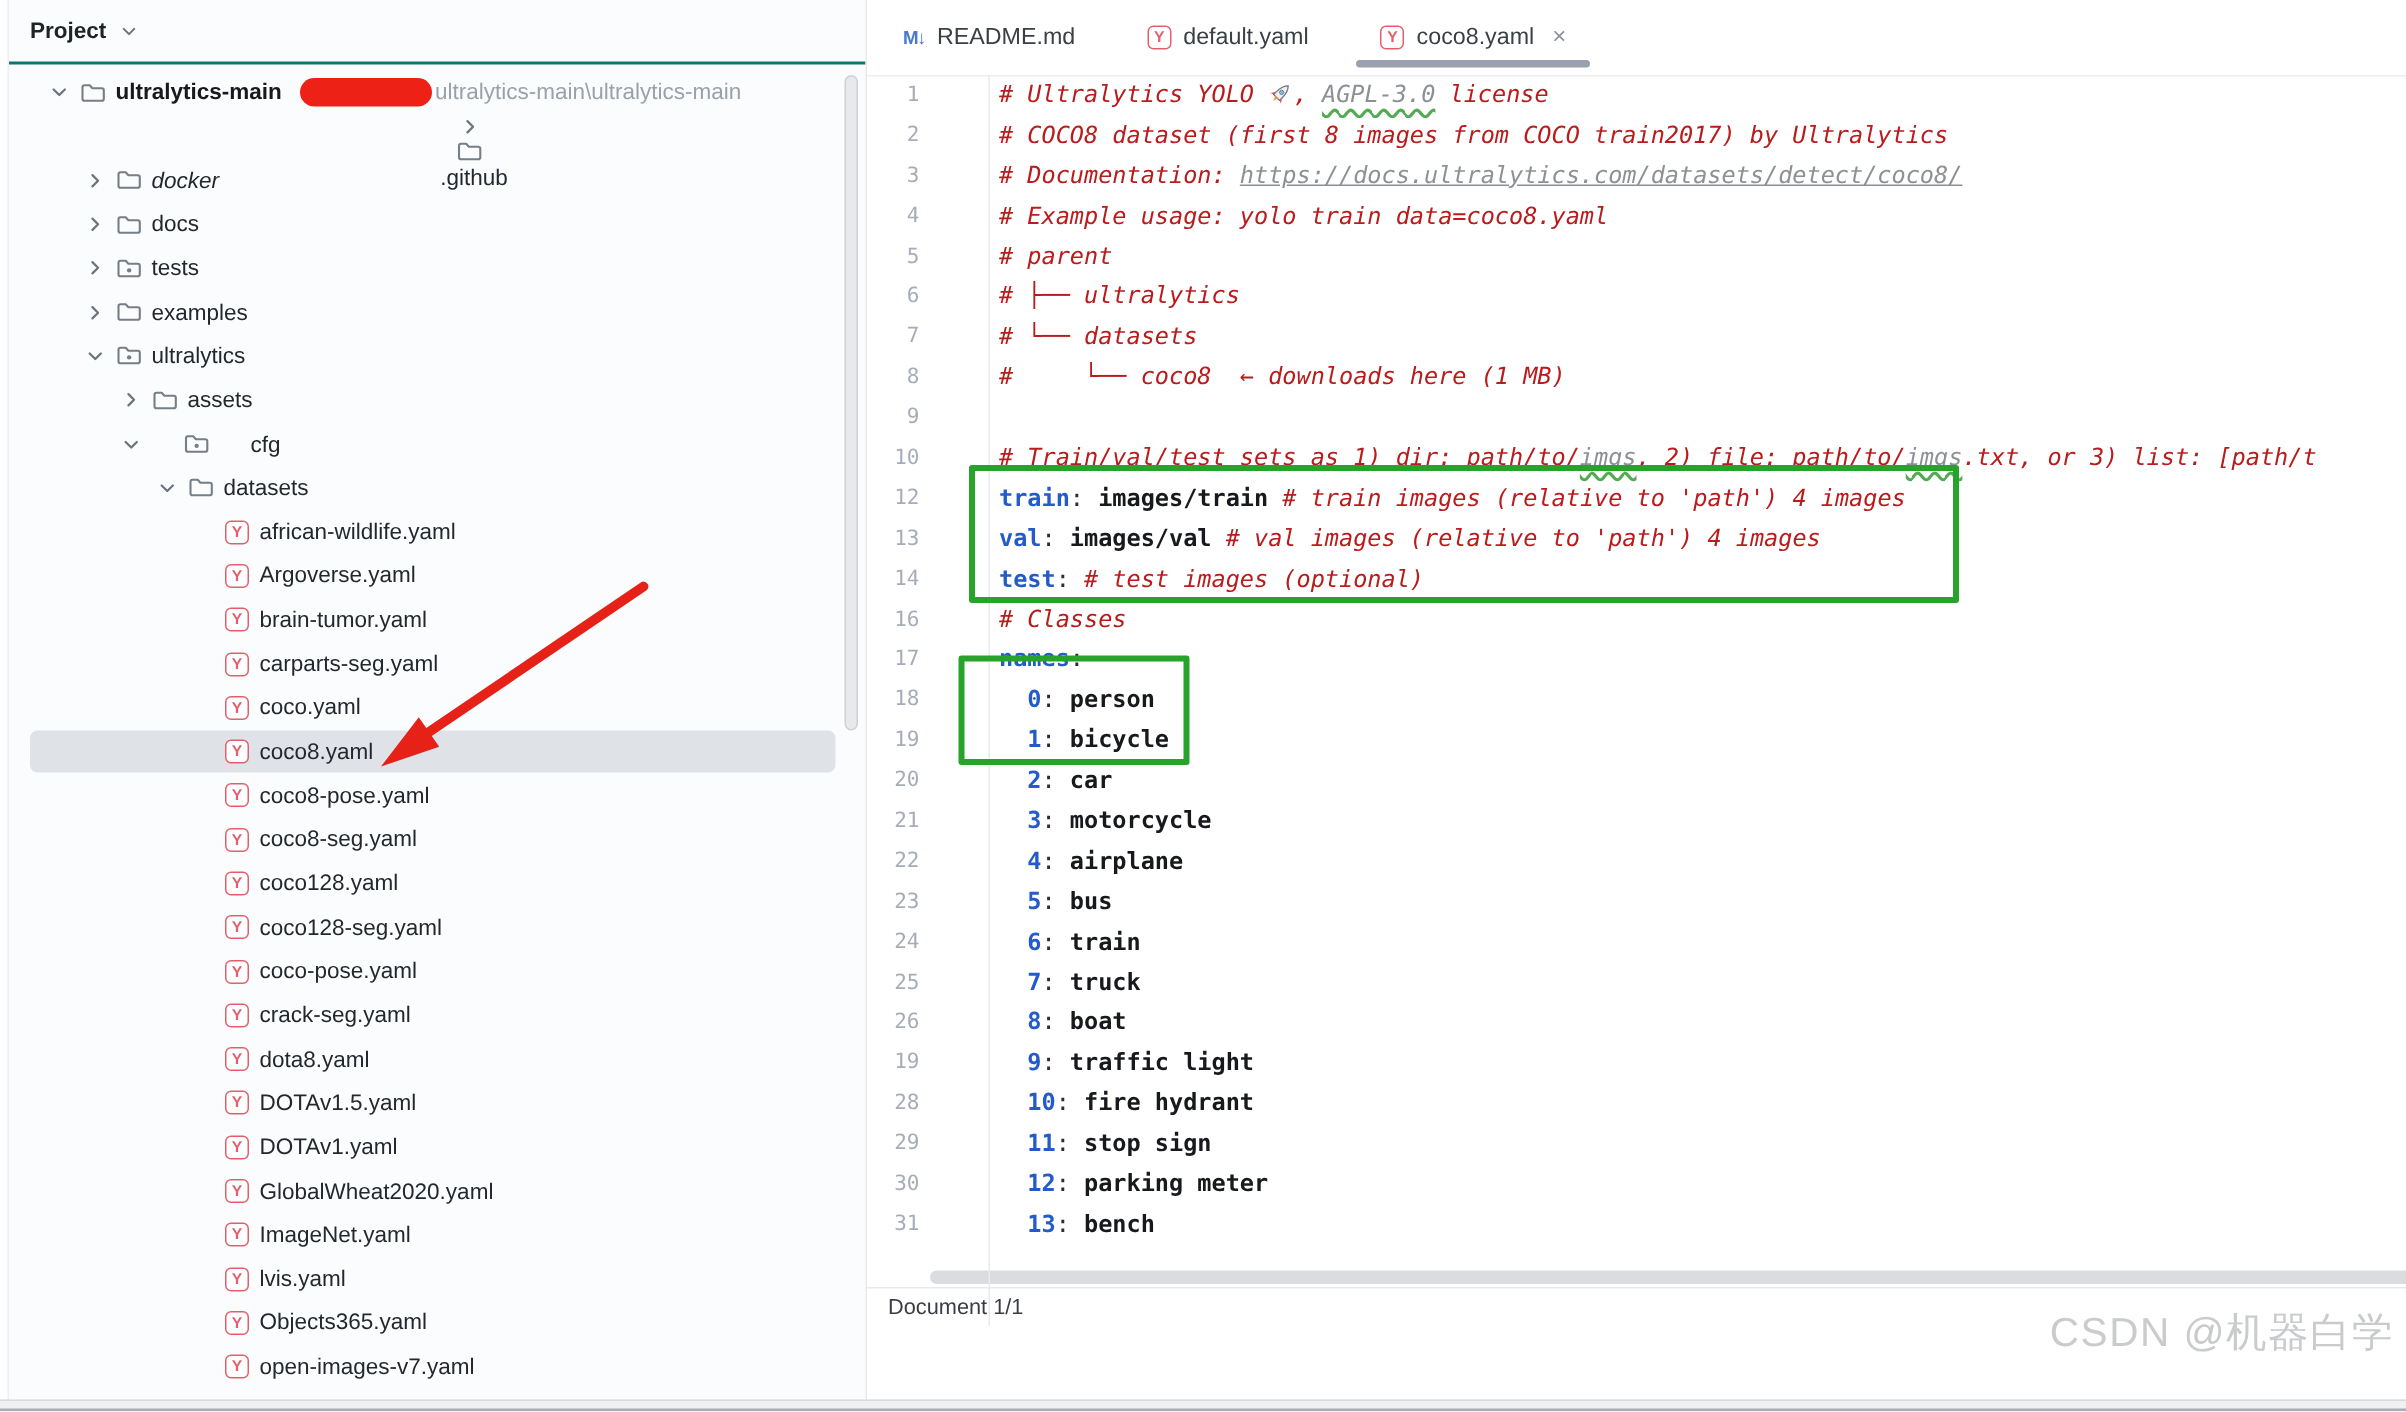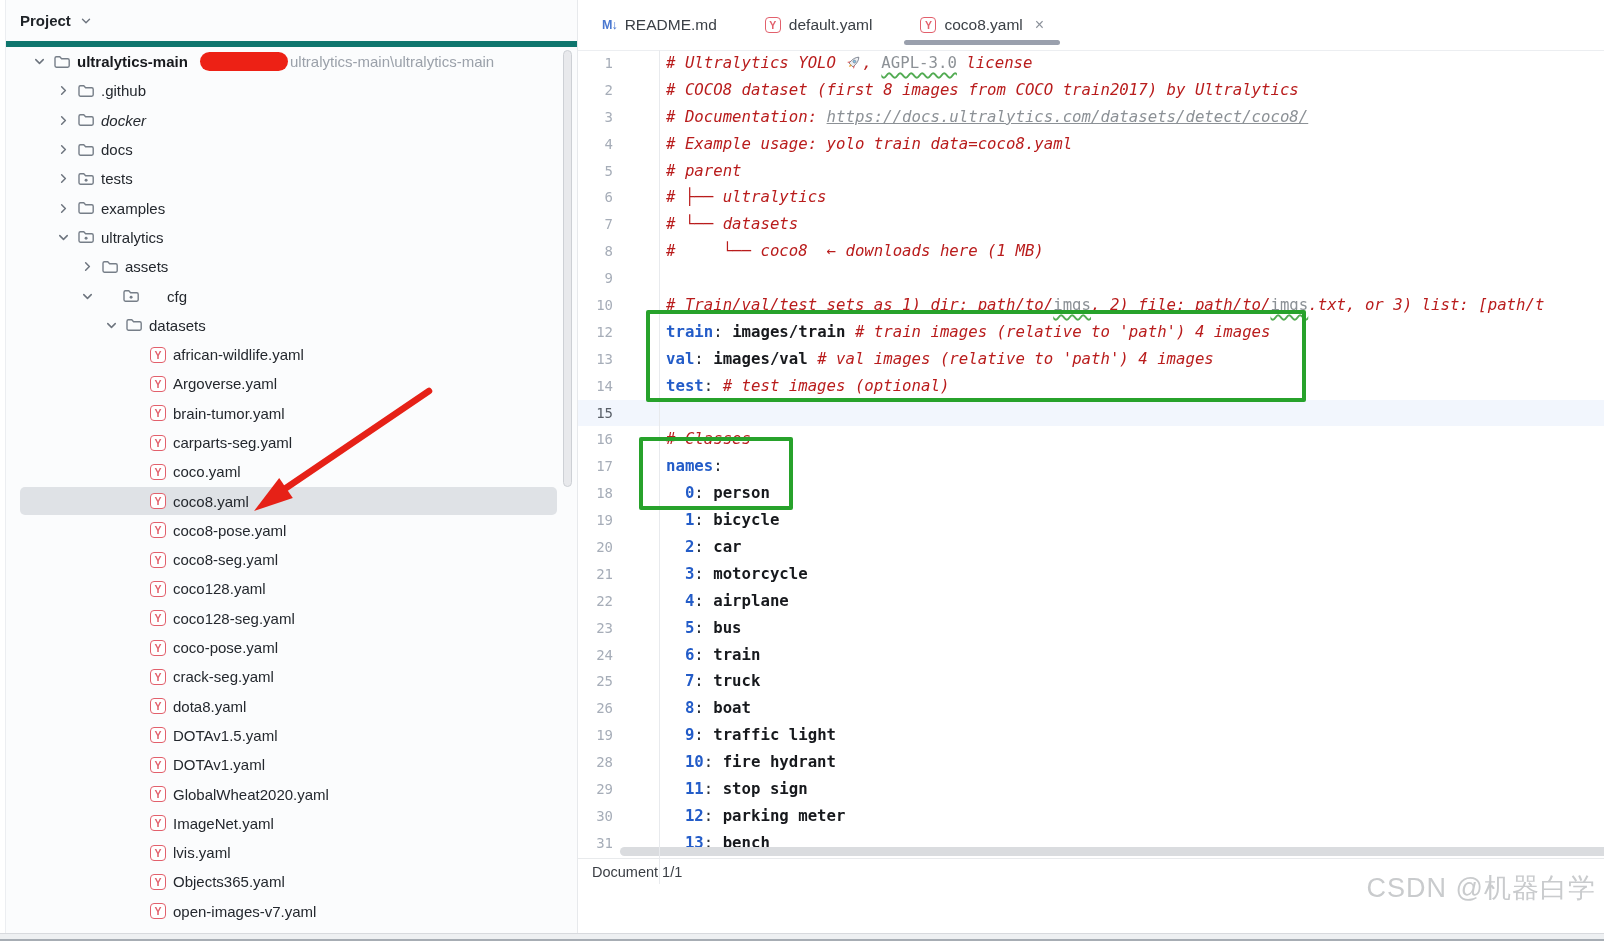--- a/index.html
+++ b/index.html
@@ -2,21 +2,21 @@
 <html><head>
 <meta charset="utf-8">
 <style>
   html,body{margin:0;padding:0;background:#ffffff;}
   .app{position:relative;width:1604px;height:941px;background:#fff;overflow:hidden;
        font-family:"Liberation Sans",sans-serif;color:#24282e;}
   
   .left-stripe{position:absolute;left:5px;top:0;bottom:0;width:1px;background:#eceef1;}
   .project-panel{position:absolute;left:6px;top:0;width:571px;bottom:0;background:#fbfcfd;}
   .panel-header{height:41px;display:flex;align-items:center;padding-left:14px;
-                border-bottom:6px solid #0f766e;background:#fbfcfd;}
+                border-bottom:2px solid #0f766e;background:#fbfcfd;}
   .panel-header .ptitle{font-size:15px;font-weight:700;color:#1f2328;}
   .panel-header .chev{margin-left:8px;display:inline-flex;}
   .tree{position:absolute;left:0;top:42px;right:0;bottom:9px;overflow:hidden;padding-top:5px;}
   .trow{position:relative;height:29.3px;display:flex;align-items:center;font-size:15px;}
   .trow.selected::before{content:"";position:absolute;left:14px;right:20px;top:1px;bottom:1px;
                          background:#dfe2e6;border-radius:5px;z-index:0;}
   .trow>*{position:relative;z-index:1;}
   .chevslot{width:16px;height:16px;display:inline-flex;align-items:center;justify-content:center;flex:none;margin-right:6px;}
   .ticon{width:18px;height:18px;display:inline-flex;align-items:center;justify-content:center;flex:none;margin-right:6px;}
   .tlabel{white-space:nowrap;color:#24282e;}
@@ -40,21 +40,21 @@
                      border-radius:3px;background:#9aa0ad;}
   .code-area{position:absolute;left:0;top:50px;right:0;height:846px;overflow:hidden;
              font-family:"DejaVu Sans Mono","Liberation Mono",monospace;font-size:15.7px;}
   .gutter-sep{position:absolute;left:81px;top:50px;height:834px;width:1px;background:#e8eaed;z-index:3;}
   .cline{position:relative;height:26.9px;line-height:26.9px;white-space:pre;}
   .cline.caret{background:#f2f6fd;}
   .lnum{display:inline-block;width:35px;text-align:right;font-size:14px;color:#a6adb8;vertical-align:top;}
   .cline.caret .lnum{color:#595f68;}
   .ltext{display:inline-block;padding-left:53px;vertical-align:top;}
   .tok-c{color:#b91c1c;font-style:italic;}
-  .tok-cw{color:#8c9196;text-decoration:underline wavy #52ab52;
+  .tok-cw{color:#8c9196;font-style:italic;text-decoration:underline wavy #52ab52;
           text-decoration-thickness:1.5px;text-underline-offset:4px;}
   .tok-cl{color:#8c9196;font-style:italic;text-decoration:underline;text-align:center;}
   .tok-k{color:#235cc8;font-weight:600;}
   .tok-v{color:#17191d;font-weight:600;}
   .tok-p{color:#2a2e33;}
   .tok-e{font-style:normal;display:inline-block;vertical-align:-3px;}
   .h-scrollbar{position:absolute;left:42px;right:0;top:847px;height:9px;background:#dadcdf;
                border-radius:5px 0 0 5px;}
   .statusbar{position:absolute;left:0;right:0;top:858px;height:25px;border-top:1px solid #e8eaec;
              display:flex;align-items:center;padding-left:14px;font-size:14.5px;color:#3a3e44;background:#fff;}
@@ -93,21 +93,21 @@
             </svg>
           </span>
           <span class="ticon">
             <svg width="18" height="18" viewBox="0 0 18 18">
               <path d="M2 5.2 Q2 3.8 3.4 3.8 H6.8 L8.6 5.8 H14.8 Q16.2 5.8 16.2 7.2 V12.8 Q16.2 14.2 14.8 14.2 H3.4 Q2 14.2 2 12.8 Z" fill="none" stroke="#767e88" stroke-width="1.4" stroke-linejoin="round"></path>
             </svg>
           </span>
           <span class="tlabel bold">ultralytics-main</span>
           <span class="tpath">ultralytics-main\ultralytics-main</span>
         </div>
-        <div class="trow" style="padding-left: 49px;">
+        <div class="trow" style="padding-left: 49px; flex-direction: column;">
           <span class="chevslot">
             <svg width="15" height="15" viewBox="0 0 16 16">
               <polyline points="6,4 10,8 6,12" fill="none" stroke="#6d747e" stroke-width="1.6" stroke-linecap="round" stroke-linejoin="round"></polyline>
             </svg>
           </span>
           <span class="ticon">
             <svg width="18" height="18" viewBox="0 0 18 18">
               <path d="M2 5.2 Q2 3.8 3.4 3.8 H6.8 L8.6 5.8 H14.8 Q16.2 5.8 16.2 7.2 V12.8 Q16.2 14.2 14.8 14.2 H3.4 Q2 14.2 2 12.8 Z" fill="none" stroke="#767e88" stroke-width="1.4" stroke-linejoin="round"></path>
             </svg>
           </span>
@@ -403,21 +403,20 @@
         <div class="cline"><span class="lnum">4</span><span class="ltext"><span class="tok-c"># Example usage: yolo train data=coco8.yaml</span></span></div>
         <div class="cline"><span class="lnum">5</span><span class="ltext"><span class="tok-c"># parent</span></span></div>
         <div class="cline"><span class="lnum">6</span><span class="ltext"><span class="tok-c"># ├── ultralytics</span></span></div>
         <div class="cline"><span class="lnum">7</span><span class="ltext"><span class="tok-c"># └── datasets</span></span></div>
         <div class="cline"><span class="lnum">8</span><span class="ltext"><span class="tok-c">#     └── coco8  ← downloads here (1 MB)</span></span></div>
         <div class="cline"><span class="lnum">9</span><span class="ltext"></span></div>
         <div class="cline"><span class="lnum">10</span><span class="ltext"><span class="tok-c"># Train/val/test sets as 1) dir: path/to/</span><span class="tok-cw">imgs</span><span class="tok-c">, 2) file: path/to/</span><span class="tok-cw">imgs</span><span class="tok-c">.txt, or 3) list: [path/t</span></span></div>
         <div class="cline"><span class="lnum">12</span><span class="ltext"><span class="tok-k">train</span><span class="tok-p">: </span><span class="tok-v">images/train</span><span class="tok-c"> # train images (relative to 'path') 4 images</span></span></div>
         <div class="cline"><span class="lnum">13</span><span class="ltext"><span class="tok-k">val</span><span class="tok-p">: </span><span class="tok-v">images/val</span><span class="tok-c"> # val images (relative to 'path') 4 images</span></span></div>
         <div class="cline"><span class="lnum">14</span><span class="ltext"><span class="tok-k">test</span><span class="tok-p">: </span><span class="tok-c"># test images (optional)</span></span></div>
-        <div class="cline caret"><span class="lnum">15</span><span class="ltext"></span></div>
         <div class="cline"><span class="lnum">16</span><span class="ltext"><span class="tok-c"># Classes</span></span></div>
         <div class="cline"><span class="lnum">17</span><span class="ltext"><span class="tok-k">names</span><span class="tok-p">:</span></span></div>
         <div class="cline"><span class="lnum">18</span><span class="ltext"><span class="tok-p">  </span><span class="tok-k">0</span><span class="tok-p">: </span><span class="tok-v">person</span></span></div>
         <div class="cline"><span class="lnum">19</span><span class="ltext"><span class="tok-p">  </span><span class="tok-k">1</span><span class="tok-p">: </span><span class="tok-v">bicycle</span></span></div>
         <div class="cline"><span class="lnum">20</span><span class="ltext"><span class="tok-p">  </span><span class="tok-k">2</span><span class="tok-p">: </span><span class="tok-v">car</span></span></div>
         <div class="cline"><span class="lnum">21</span><span class="ltext"><span class="tok-p">  </span><span class="tok-k">3</span><span class="tok-p">: </span><span class="tok-v">motorcycle</span></span></div>
         <div class="cline"><span class="lnum">22</span><span class="ltext"><span class="tok-p">  </span><span class="tok-k">4</span><span class="tok-p">: </span><span class="tok-v">airplane</span></span></div>
         <div class="cline"><span class="lnum">23</span><span class="ltext"><span class="tok-p">  </span><span class="tok-k">5</span><span class="tok-p">: </span><span class="tok-v">bus</span></span></div>
         <div class="cline"><span class="lnum">24</span><span class="ltext"><span class="tok-p">  </span><span class="tok-k">6</span><span class="tok-p">: </span><span class="tok-v">train</span></span></div>
         <div class="cline"><span class="lnum">25</span><span class="ltext"><span class="tok-p">  </span><span class="tok-k">7</span><span class="tok-p">: </span><span class="tok-v">truck</span></span></div>

